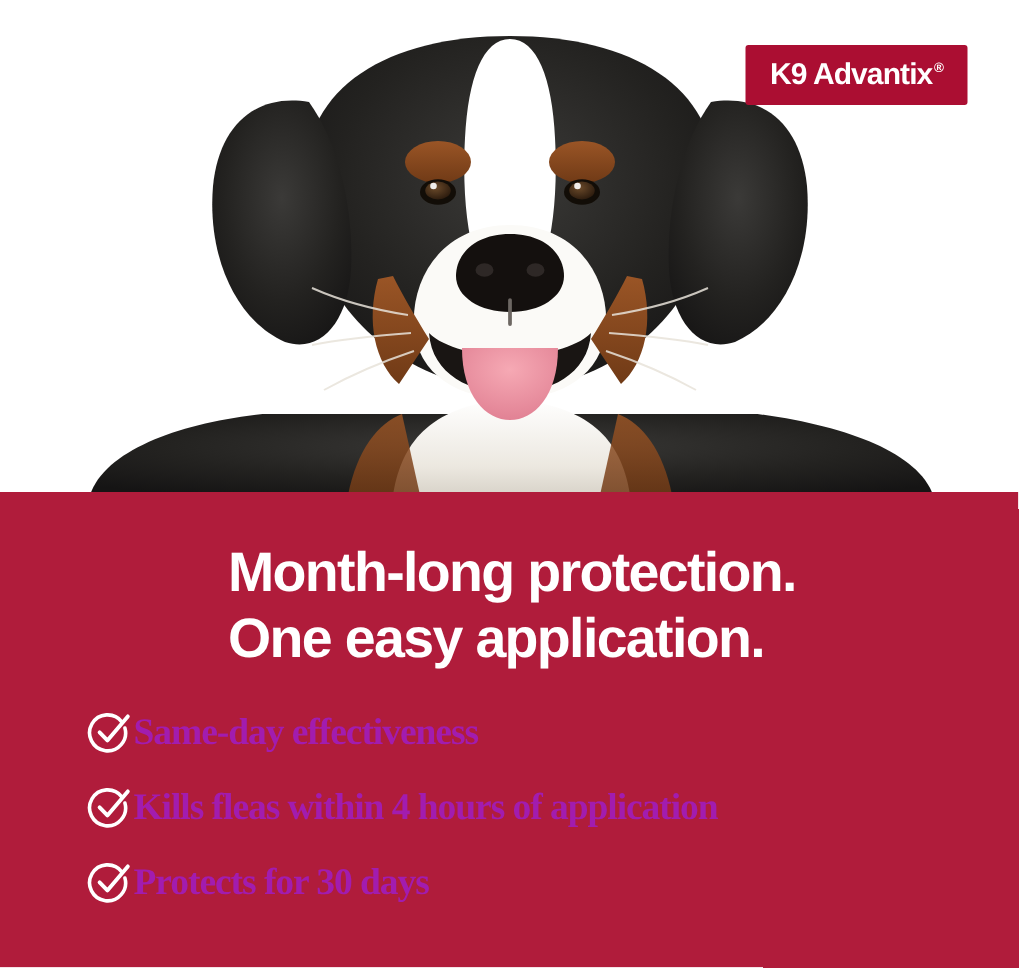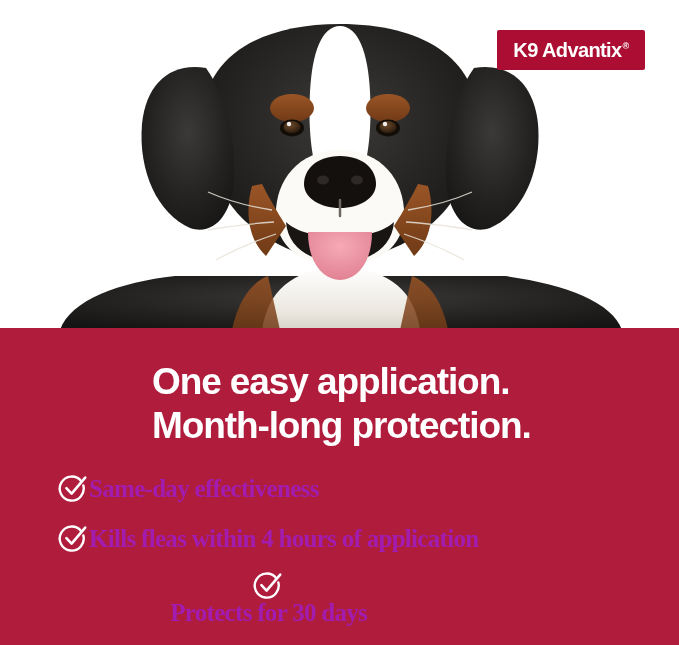--- a/index.html
+++ b/index.html
@@ -109,21 +109,20 @@
     list-style: none;
   }
   .benefit-item {
     display: flex;
     align-items: center;
     height: 36px;
     margin-bottom: 14px;
   }
   .benefit-item:last-child {
     margin-bottom: 0;
-    flex-direction: column;
   }
   .check-icon {
     flex: 0 0 auto;
     width: 30px;
     height: 30px;
     display: block;
   }
   .benefit-text {
     margin-left: 1px;
     color: #a21caf;
@@ -224,22 +223,22 @@
     </svg>
 
     <div class="brand-logo">
       <span class="brand-logo-text"><span>K9 Advantix</span><span class="brand-logo-reg">®</span></span>
     </div>
   </div>
 
   <div class="message-band"></div>
 
   <h1 class="headline">
+    <span class="headline-line">Month-long protection.</span>
     <span class="headline-line">One easy application.</span>
-    <span class="headline-line">Month-long protection.</span>
   </h1>
 
   <ul class="benefit-list">
 
     <li class="benefit-item">
       <svg class="check-icon" viewBox="0 0 30 30" aria-hidden="true">
         <path d="M23.2 8.2 A 12 12 0 1 0 25.3 12.4" fill="none" stroke="#ffffff" stroke-width="2.4" stroke-linecap="round"></path>
         <path d="M8.4 15.2 L 13.6 20.6 L 27.2 4.6" fill="none" stroke="#ffffff" stroke-width="2.6" stroke-linecap="round" stroke-linejoin="round"></path>
       </svg>
       <span class="benefit-text">Same-day effectiveness</span>

